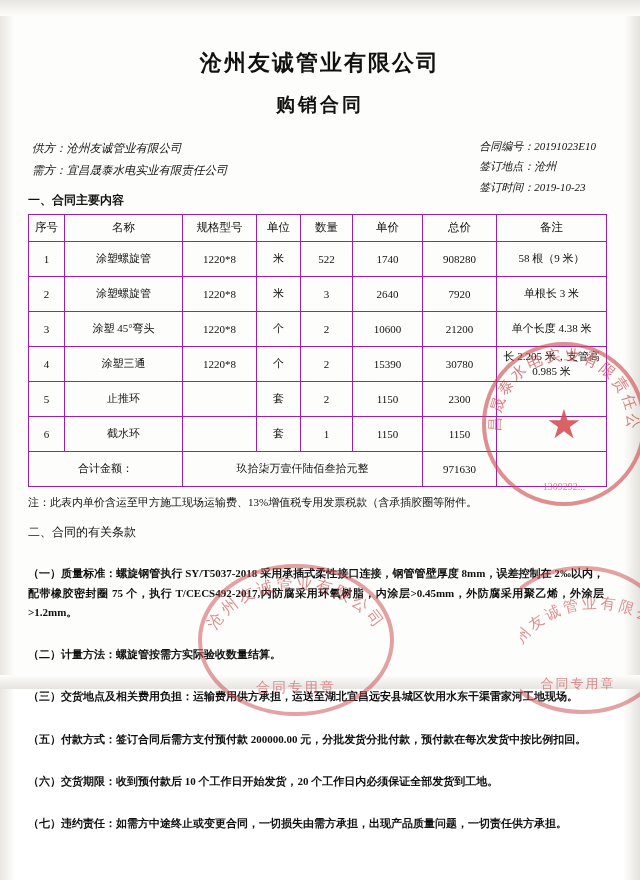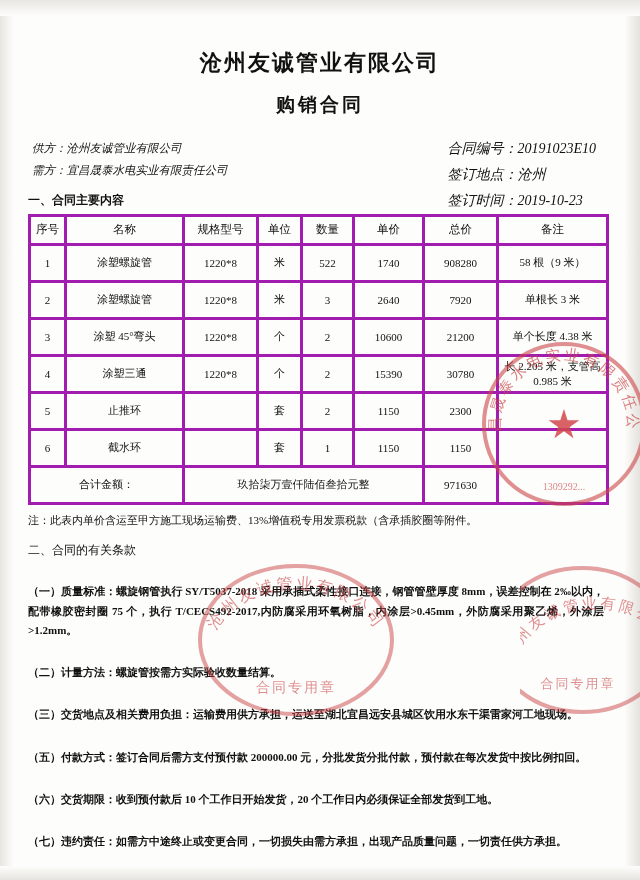--- a/index.html
+++ b/index.html
@@ -12,21 +12,21 @@
     height: 880px;
     overflow: hidden;
     font-family: "Liberation Serif", "DejaVu Serif", serif;
     color: #111;
     position: relative;
   }
   .page {
     position: absolute;
     left: 0; top: 0;
     width: 640px;
-    height: 880px;
+    height: 689px;
     background: #fdfdfb;
   }
   
   .paper-edge-left {
     position: absolute; left: 0; top: 0; width: 14px; height: 880px;
     background: linear-gradient(to right, #e8e6e1, #fdfdfb);
     pointer-events: none;
   }
   .paper-edge-right {
     position: absolute; right: 0; top: 0; width: 16px; height: 880px;
@@ -73,21 +73,21 @@
     font-size: 11.5px;
     line-height: 1.9;
     padding-left: 10px;
     font-style: italic;
   }
   .party-line { white-space: nowrap; }
   .meta-block {
     position: absolute;
     right: 22px;
     top: -2px;
-    font-size: 14px;
+    font-size: 11px;
     line-height: 1.85;
     text-align: left;
   }
   .meta-line { white-space: nowrap; }
 
   .section-head {
     font-size: 12px;
     font-weight: bold;
     margin-top: 10px;
     padding-left: 6px;
@@ -95,21 +95,21 @@
 
   table.goods {
     width: 578px;
     margin-left: 6px;
     margin-top: 5px;
     border-collapse: collapse;
     font-size: 11px;
     table-layout: fixed;
   }
   table.goods th, table.goods td {
-    border: 3px solid #a21caf;
+    border: 1px solid #a21caf;
     text-align: center;
     vertical-align: middle;
     padding: 0;
     height: 34px;
     font-weight: normal;
   }
   table.goods th {
     height: 26px;
     font-size: 11.5px;
   }

